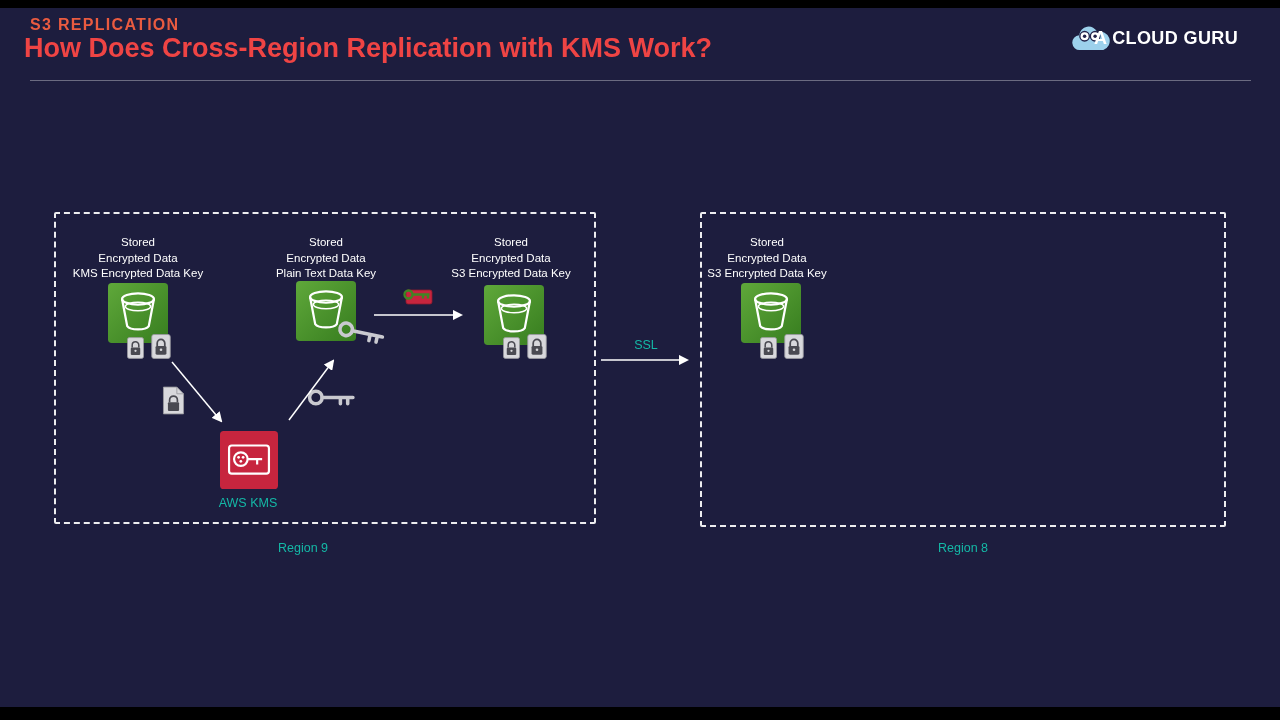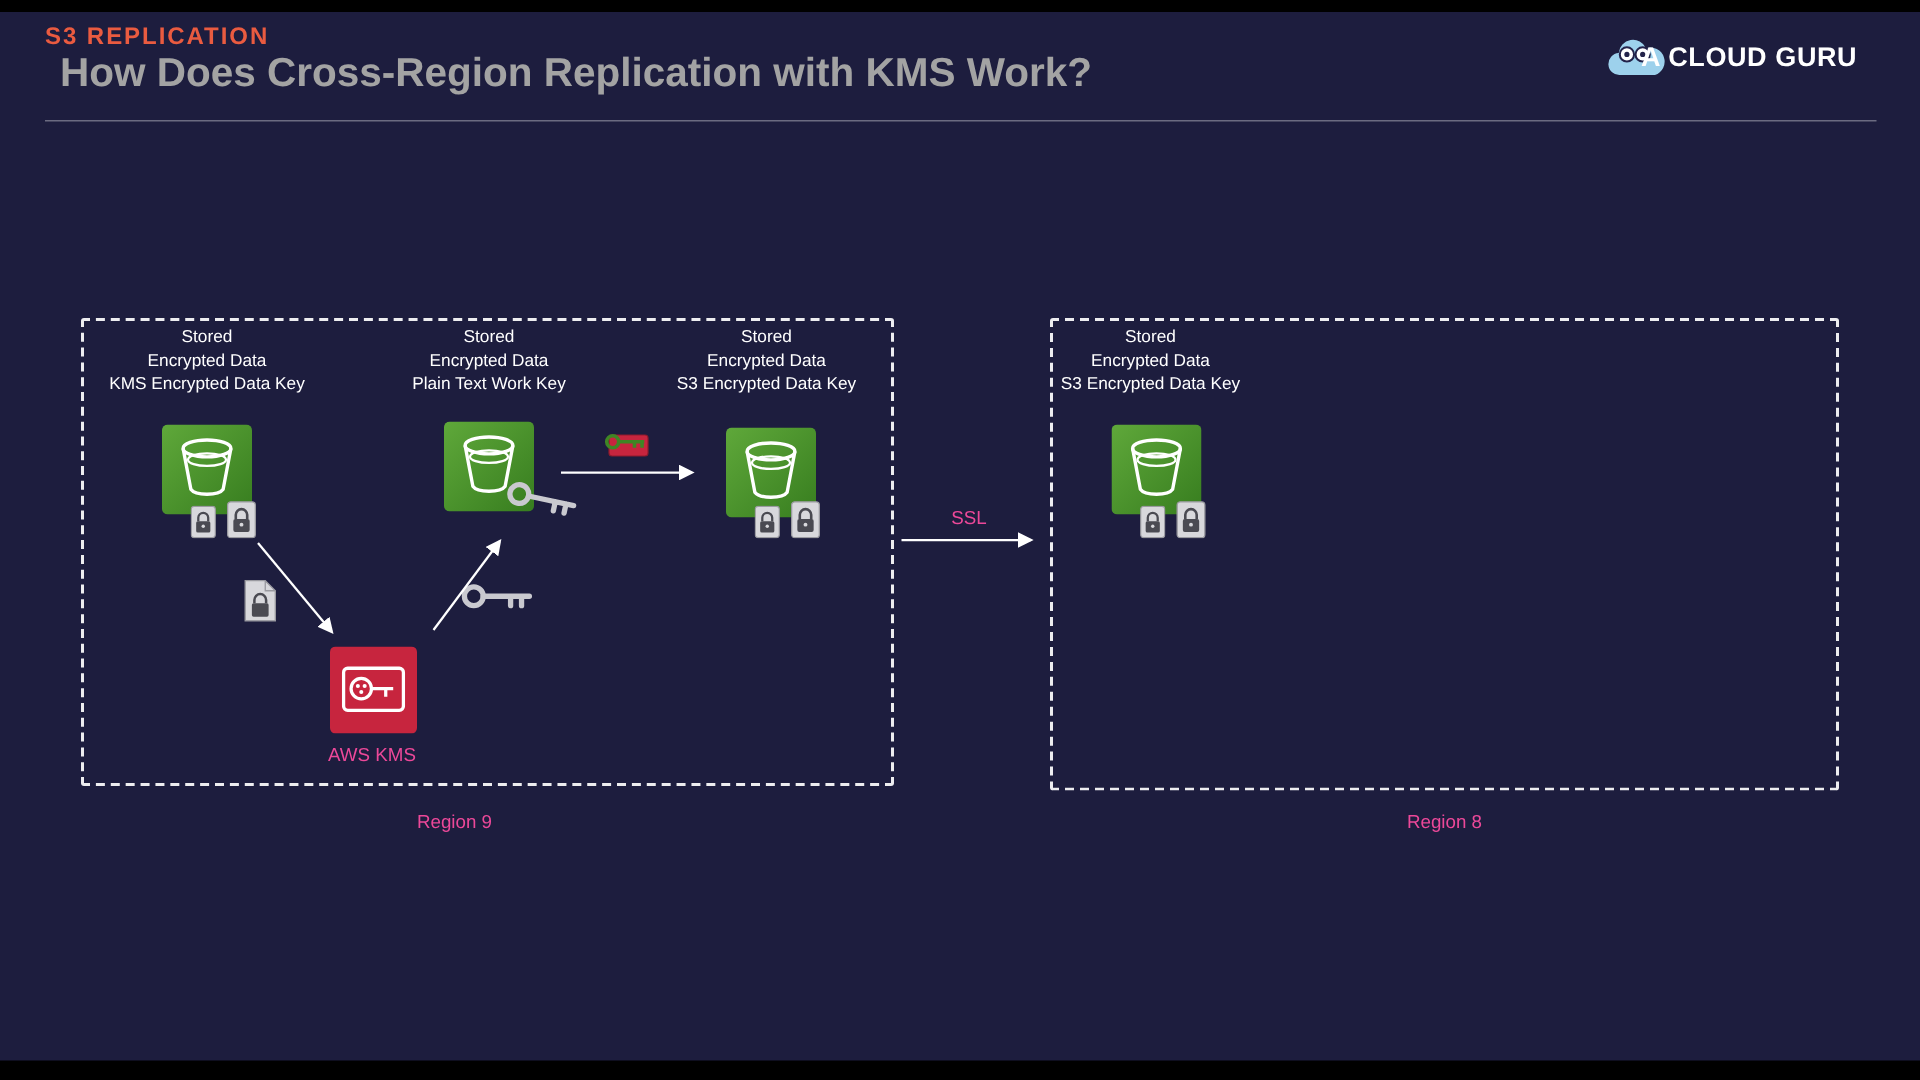--- a/index.html
+++ b/index.html
@@ -13,41 +13,42 @@
   .abs { position:absolute; }
   .bar { position:absolute; left:0; width:1280px; background:#000; }
   .bar-top { top:0; height:8px; }
   .bar-bottom { bottom:0; height:13px; }
 
   .eyebrow {
     left:30px; top:16px; font-size:16px; font-weight:bold;
     letter-spacing:1.3px; color:#EA5B40;
   }
   .title {
-    left:40px; top:33px; font-size:27px; font-weight:600; color:#a3a3a3;
+    left:24px; top:33px; font-size:27px; font-weight:600; color:#ef4444;
   }
   .divider {
     left:30px; top:80px; width:1221px; height:1px;
     background:rgba(255,255,255,0.35);
   }
   .brand { left:1094px; top:28px; font-size:18px; font-weight:bold; letter-spacing:0.4px; color:#fff; }
   .logo-cloud { left:1070px; top:23px; width:42px; height:32px; }
 
   .region-box {
     border:2px dashed rgba(255,255,255,0.92);
     border-radius:2px;
   }
   .region1 { left:54px; top:212px; width:542px; height:312px; }
   .region2 { left:700px; top:212px; width:526px; height:315px; }
 
   .icon-label {
     width:220px; text-align:center; font-size:11.5px; line-height:15.5px;
     color:#fff;
-  }
-  .small-label { text-align:center; font-size:12.5px; color:#ec4899; }
+    margin-top:17px;
+  }
+  .small-label { text-align:center; font-size:12.5px; color:#14b8a6; }
 
   .icon { position:absolute; overflow:visible; }
   .arrows { position:absolute; left:0; top:0; pointer-events:none; }
   .arrows line { stroke:#ffffff; stroke-width:1.5; }
 </style>
 </head>
 <body>
 
 <svg width="0" height="0" style="position:absolute" aria-hidden="true">
   <defs>
@@ -118,21 +119,21 @@
 <div class="abs small-label" style="left:903px;top:541px;width:120px">Region 8</div>
 
 <div class="abs icon-label" style="left:28px;top:218px">
   <div>Stored</div>
   <div>Encrypted Data</div>
   <div>KMS Encrypted Data Key</div>
 </div>
 <div class="abs icon-label" style="left:216px;top:218px">
   <div>Stored</div>
   <div>Encrypted Data</div>
-  <div>Plain Text Work Key</div>
+  <div>Plain Text Data Key</div>
 </div>
 <div class="abs icon-label" style="left:401px;top:218px">
   <div>Stored</div>
   <div>Encrypted Data</div>
   <div>S3 Encrypted Data Key</div>
 </div>
 <div class="abs icon-label" style="left:657px;top:218px">
   <div>Stored</div>
   <div>Encrypted Data</div>
   <div>S3 Encrypted Data Key</div>

